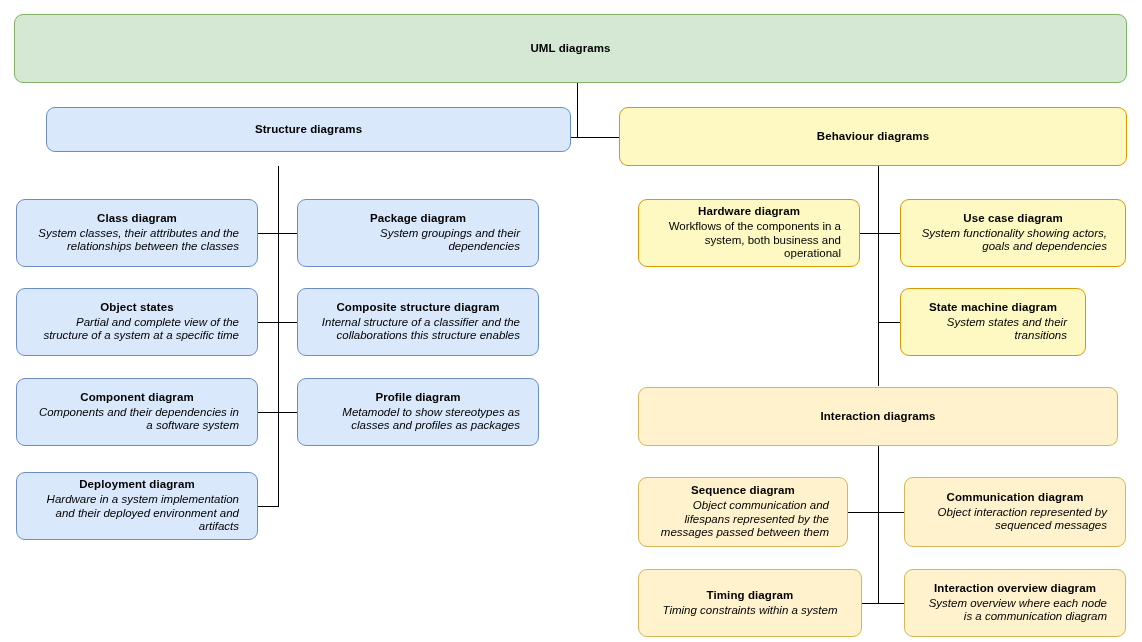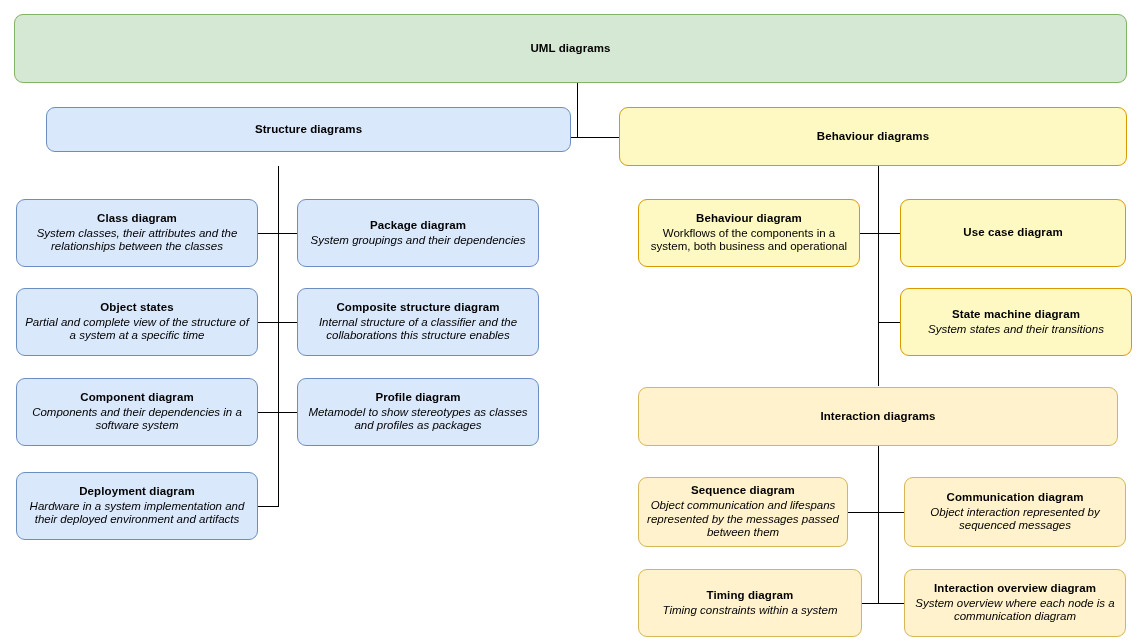--- a/index.html
+++ b/index.html
@@ -29,22 +29,22 @@
   .node {
     position: absolute;
     box-sizing: border-box;
     border-width: 1px;
     border-style: solid;
     border-radius: 9px;
     display: flex;
     flex-direction: column;
     align-items: center;
     justify-content: center;
-    text-align: center;
-    padding: 4px 8px;
+    text-align: right;
+    padding: 4px 18px;
     line-height: 1.18;
   }
   .node .title {
     font-size: 11.5px;
     font-weight: bold;
     color: #000000;
     letter-spacing: 0.1px;
   }
   .node .desc {
     font-size: 11.5px;
@@ -136,29 +136,30 @@
     <div class="title">Profile diagram</div>
     <div class="desc">Metamodel to show stereotypes as classes and profiles as packages</div>
   </div>
 
   <div class="node blue" style="left:16px; top:472px; width:242px; height:68px;">
     <div class="title">Deployment diagram</div>
     <div class="desc">Hardware in a system implementation and their deployed environment and artifacts</div>
   </div>
 
   <div class="node orange" style="left:638px; top:199px; width:222px; height:68px;">
-    <div class="title">Behaviour diagram</div>
+    <div class="title">Hardware diagram</div>
     <div class="desc upright">Workflows of the components in a system, both business and operational</div>
   </div>
 
   <div class="node orange" style="left:900px; top:199px; width:226px; height:68px;">
     <div class="title">Use case diagram</div>
+    <div class="desc">System functionality showing actors, goals and dependencies</div>
   </div>
 
-  <div class="node orange" style="left:900px; top:288px; width:232px; height:68px;">
+  <div class="node orange" style="left:900px; top:288px; width:186px; height:68px;">
     <div class="title">State machine diagram</div>
     <div class="desc">System states and their transitions</div>
   </div>
 
   <div class="node header yellow" style="left:638px; top:387px; width:480px; height:59px;">
     <div class="title">Interaction diagrams</div>
   </div>
 
   <div class="node yellow" style="left:638px; top:477px; width:210px; height:70px;">
     <div class="title">Sequence diagram</div>

